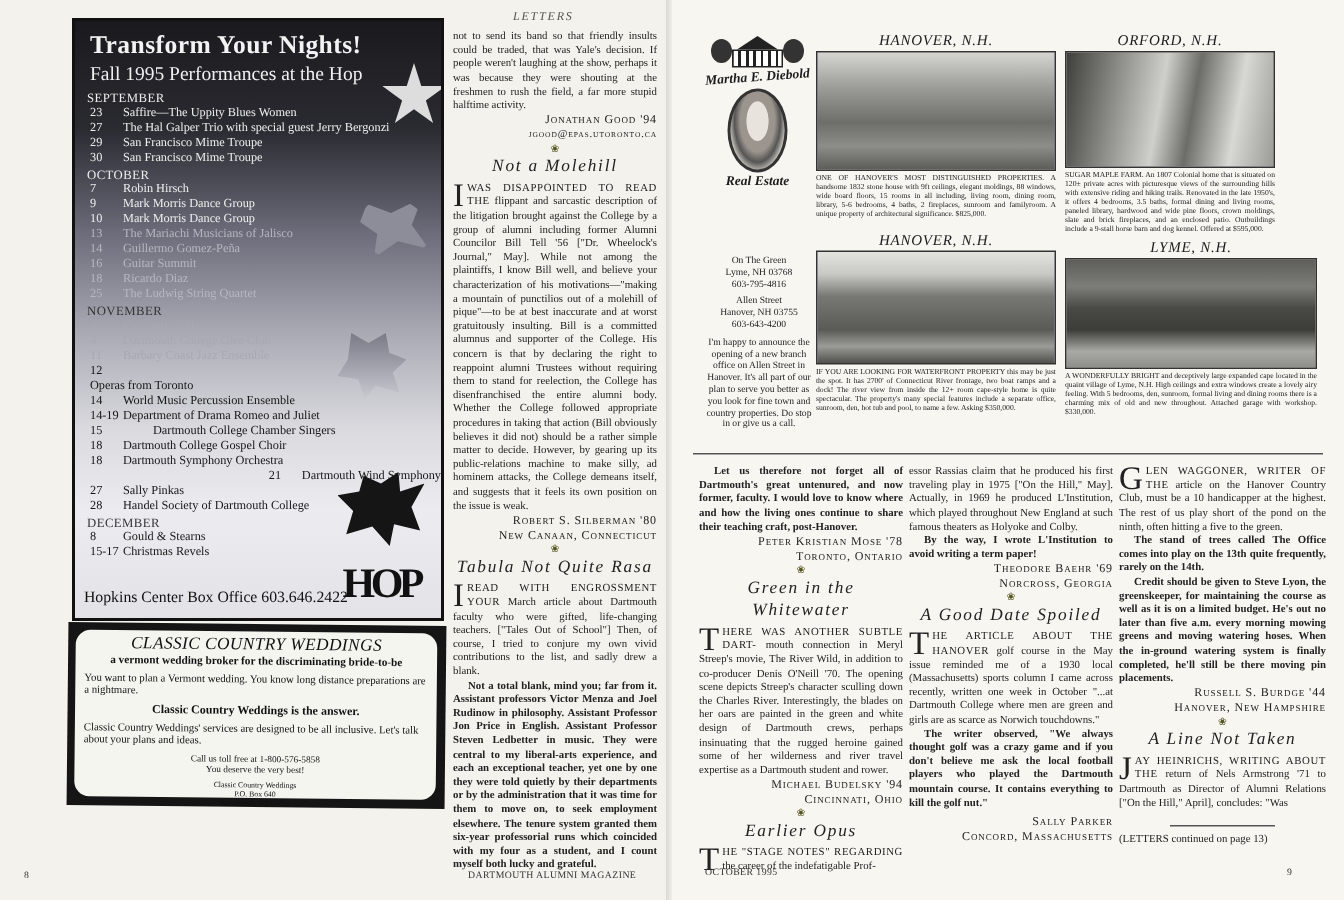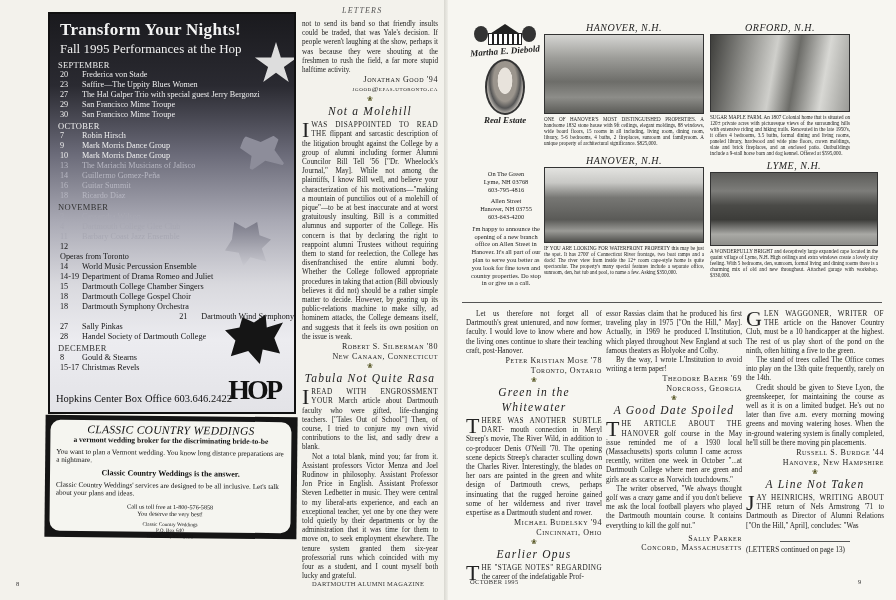--- a/index.html
+++ b/index.html
@@ -40,21 +40,21 @@
   .wed-sub { font-size: 7.5px; font-weight: bold; }
   .wed-p { font-size: 7.2px; text-align: left; line-height: 8px; margin-top: 4px; }
   .wed-bold { font-size: 8px; font-weight: bold; margin-top: 4px; }
   .wed-call { font-size: 6.2px; margin-top: 5px; line-height: 7px; }
   .wed-addr { font-size: 5.2px; margin-top: 4px; line-height: 6px; }
 
   
   .running-head { position: absolute; left: 342px; top: 6px; font-size: 8px; font-style: italic; letter-spacing: 1.2px; color: #555; }
   .col { position: absolute; font-size: 7.2px; line-height: 9.2px; text-align: justify; color: #222; }
   .col p { margin: 0; }
-  .col .indent { text-indent: 10px; }
+  .col .indent { text-indent: 10px; font-weight: bold; }
   .sig { text-align: right; font-variant: small-caps; letter-spacing: 0.6px; font-size: 8px; line-height: 9.5px; }
   .orn { text-align: center; font-size: 7px; color: #552; line-height: 10px; }
   .head { text-align: center; font-style: italic; font-size: 11.5px; letter-spacing: 1.2px; line-height: 15px; margin-bottom: 2px; }
   .dropcap { float: left; font-size: 22px; line-height: 18px; padding-right: 2px; }
   .caps { font-variant: small-caps; letter-spacing: 0.4px; }
 
   .footer-text { position: absolute; font-size: 6.5px; letter-spacing: 0.3px; color: #333; }
 
   
   .re-logo { position: absolute; left: 470px; top: 24px; width: 70px; }
@@ -84,24 +84,20 @@
   <div class="hop-ad">
     <div class="shape-star1"></div>
     <div class="shape-star2"></div>
     <div class="shape-leaf1"></div>
     <div class="shape-leaf2"></div>
     <div class="hop-title">Transform Your Nights!</div>
     <div class="hop-sub">Fall 1995 Performances at the Hop</div>
     <div id="hop-events">
         <div class="hop-month">SEPTEMBER</div>
         <div class="hop-ev">
-          <span class="d">20</span>
-          <span class="t">Frederica von Stade</span>
-        </div>
-        <div class="hop-ev">
           <span class="d">23</span>
           <span class="t">Saffire—The Uppity Blues Women</span>
         </div>
         <div class="hop-ev">
           <span class="d">27</span>
           <span class="t">The Hal Galper Trio with special guest Jerry Bergonzi</span>
         </div>
         <div class="hop-ev">
           <span class="d">29</span>
           <span class="t">San Francisco Mime Troupe</span>
@@ -131,20 +127,24 @@
           <span class="d">14</span>
           <span class="t">Guillermo Gomez-Peña</span>
         </div>
         <div class="hop-ev" style="color: rgb(183, 183, 194);">
           <span class="d">16</span>
           <span class="t">Guitar Summit</span>
         </div>
         <div class="hop-ev" style="color: rgb(183, 183, 194);">
           <span class="d">18</span>
           <span class="t">Ricardo Diaz</span>
+        </div>
+        <div class="hop-ev" style="color: rgb(183, 183, 194);">
+          <span class="d">25</span>
+          <span class="t">The Ludwig String Quartet</span>
         </div>
         <div class="hop-month" style="color: rgb(51, 51, 51);">NOVEMBER</div>
         <div class="hop-ev" style="color: rgb(168, 168, 179);">
           <span class="d">3</span>
           <span class="t">Cassandra Wilson</span>
         </div>
         <div class="hop-ev" style="color: rgb(168, 168, 179);">
           <span class="d">4</span>
           <span class="t">Dartmouth College Glee Club</span>
         </div>
@@ -157,21 +157,21 @@
           <span class="t">Operas from Toronto</span>
         </div>
         <div class="hop-ev" style="color: rgb(22, 22, 22);">
           <span class="d">14</span>
           <span class="t">World Music Percussion Ensemble</span>
         </div>
         <div class="hop-ev" style="color: rgb(22, 22, 22);">
           <span class="d">14-19</span>
           <span class="t">Department of Drama Romeo and Juliet</span>
         </div>
-        <div class="hop-ev" style="color: rgb(22, 22, 22);">
+        <div class="hop-ev" style="color: rgb(22, 22, 22); gap: 20px;">
           <span class="d">15</span>
           <span class="t">Dartmouth College Chamber Singers</span>
         </div>
         <div class="hop-ev" style="color: rgb(22, 22, 22);">
           <span class="d">18</span>
           <span class="t">Dartmouth College Gospel Choir</span>
         </div>
         <div class="hop-ev" style="color: rgb(22, 22, 22);">
           <span class="d">18</span>
           <span class="t">Dartmouth Symphony Orchestra</span>

